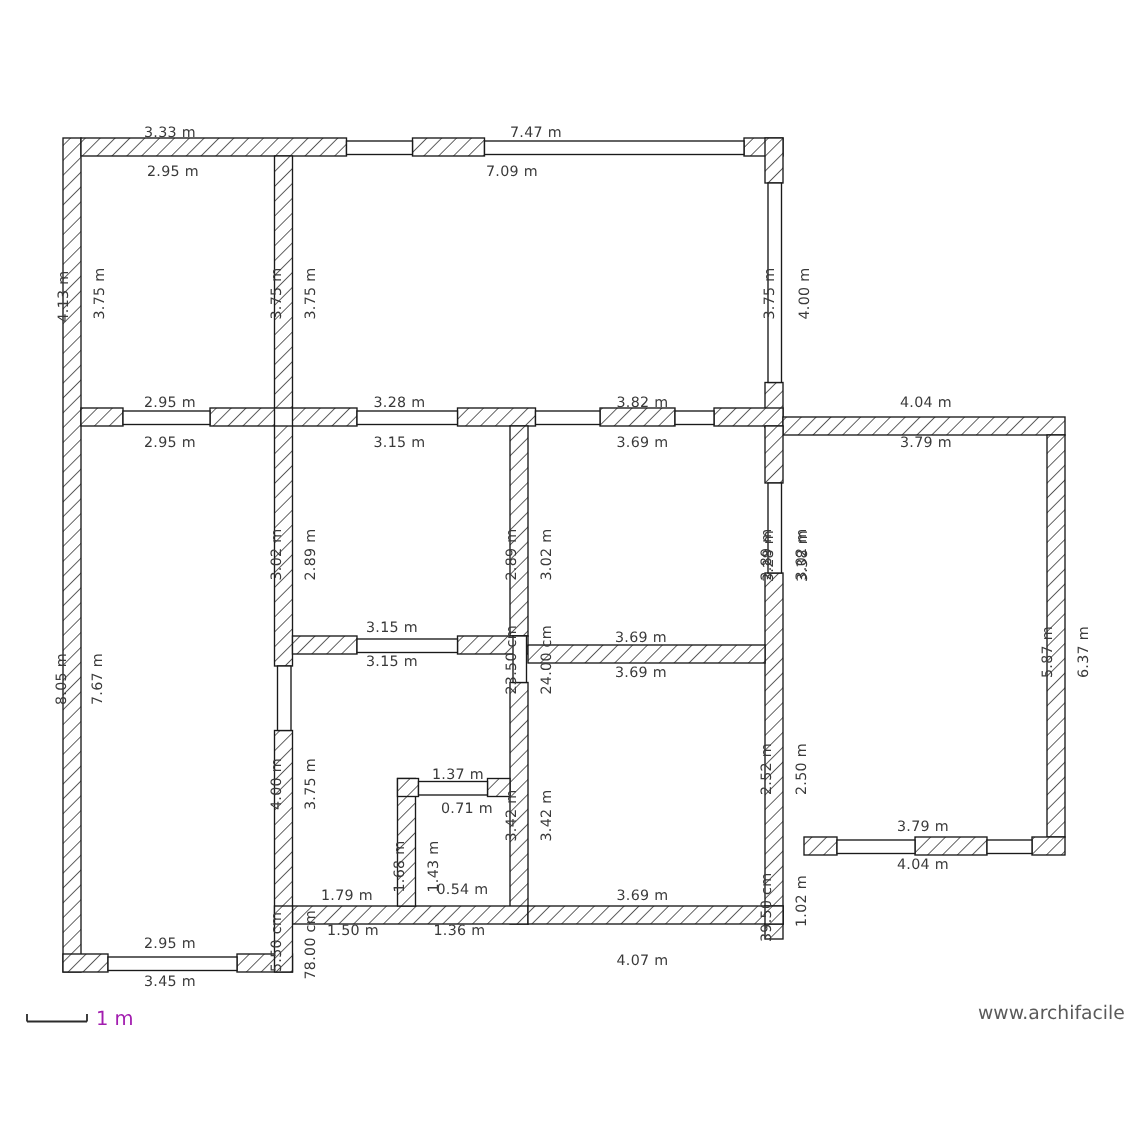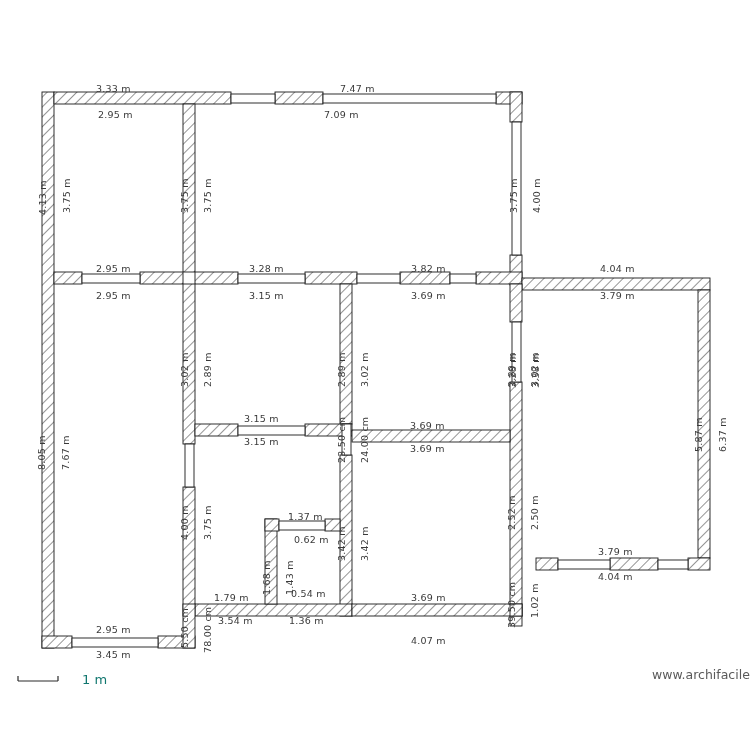--- a/index.html
+++ b/index.html
@@ -22,23 +22,22 @@
     letter-spacing:0.2px;
     line-height:1;
   }
   .dim-label.vert{
     transform-origin:0 0;
     transform:rotate(-90deg);
   }
   .scale-text{
     position:absolute;
     font-size:13px;
-    color:#0f766e;
+    color:#a21caf;
     white-space:nowrap;
-    margin-left:18px;
   }
   .watermark{
     position:absolute;
     font-size:12.5px;
     color:#5a5a5a;
     white-space:nowrap;
   }
 </style>
 </head>
 <body>
@@ -157,25 +156,25 @@
   <span class="dim-label" style="left:411px; top:291px;">3.69 m</span>
   <span class="dim-label" style="left:600px; top:264px;">4.04 m</span>
   <span class="dim-label" style="left:600px; top:291px;">3.79 m</span>
 
   <span class="dim-label" style="left:244px; top:414px;">3.15 m</span>
   <span class="dim-label" style="left:244px; top:437px;">3.15 m</span>
   <span class="dim-label" style="left:410px; top:421px;">3.69 m</span>
   <span class="dim-label" style="left:410px; top:444px;">3.69 m</span>
 
   <span class="dim-label" style="left:288px; top:512px;">1.37 m</span>
-  <span class="dim-label" style="left:294px; top:535px;">0.62 m</span>
+  <span class="dim-label" style="left:294px; top:535px;">0.71 m</span>
   <span class="dim-label" style="left:291px; top:589px;">0.54 m</span>
 
   <span class="dim-label" style="left:214px; top:593px;">1.79 m</span>
-  <span class="dim-label" style="left:218px; top:616px;">3.54 m</span>
+  <span class="dim-label" style="left:218px; top:616px;">1.50 m</span>
   <span class="dim-label" style="left:289px; top:616px;">1.36 m</span>
   <span class="dim-label" style="left:411px; top:593px;">3.69 m</span>
   <span class="dim-label" style="left:411px; top:616px;margin-top:20px;">4.07 m</span>
 
   <span class="dim-label" style="left:96px;  top:625px;">2.95 m</span>
   <span class="dim-label" style="left:96px;  top:650px;">3.45 m</span>
 
   <span class="dim-label" style="left:598px; top:547px;">3.79 m</span>
   <span class="dim-label" style="left:598px; top:572px;">4.04 m</span>
 

